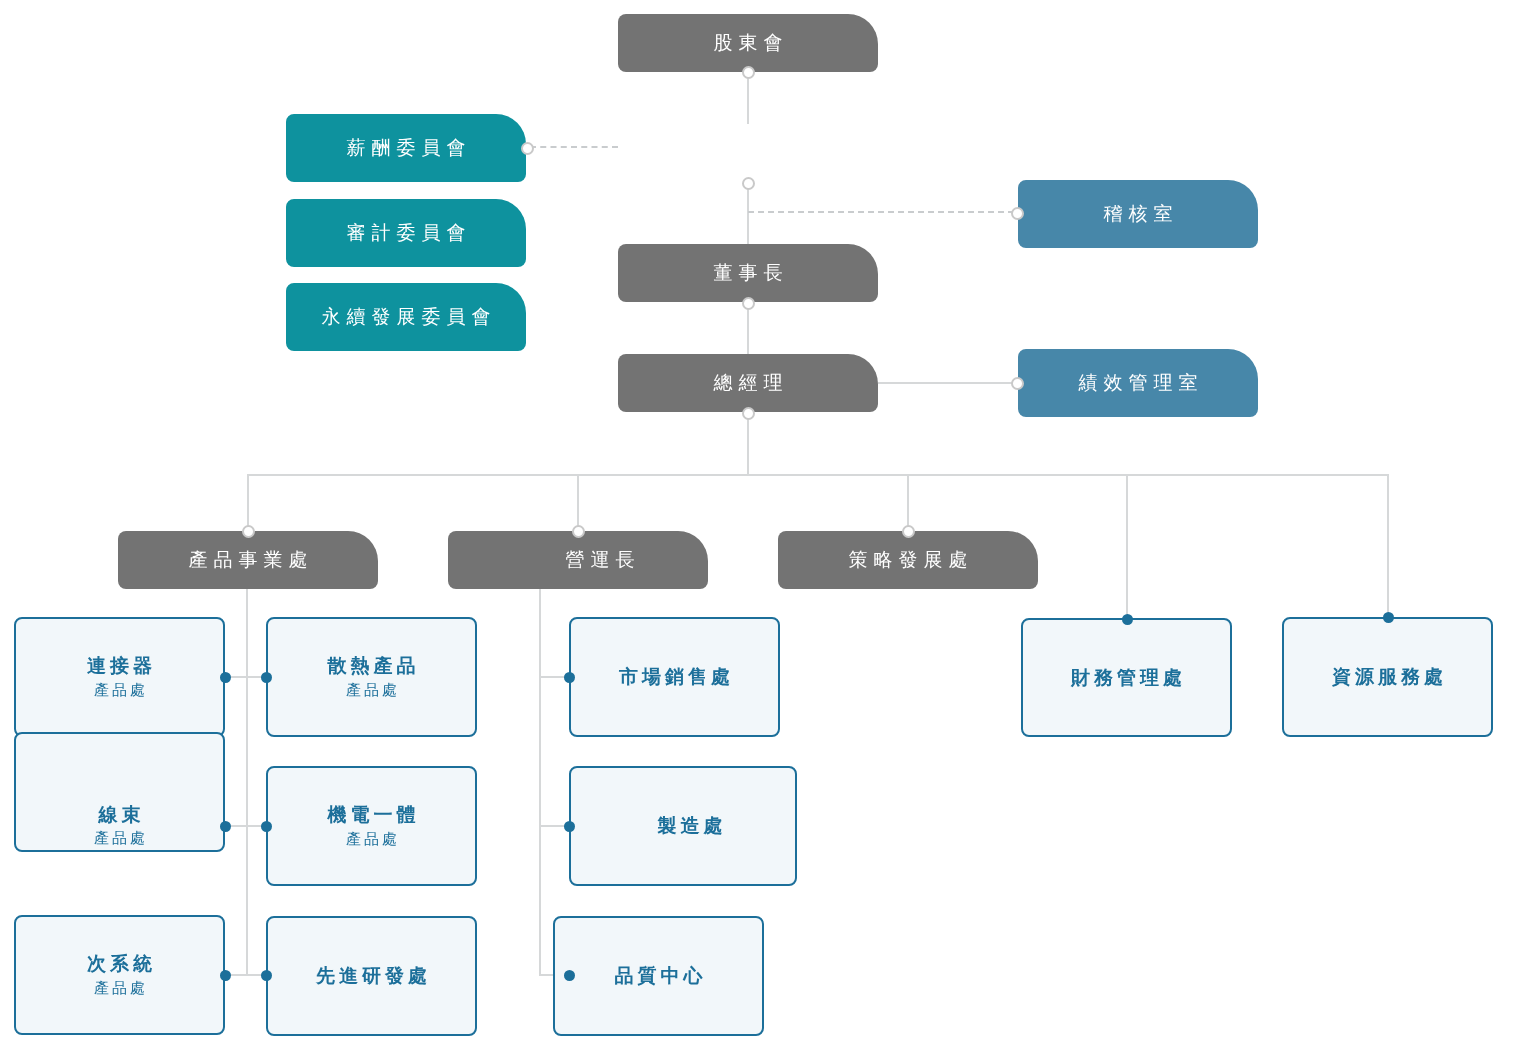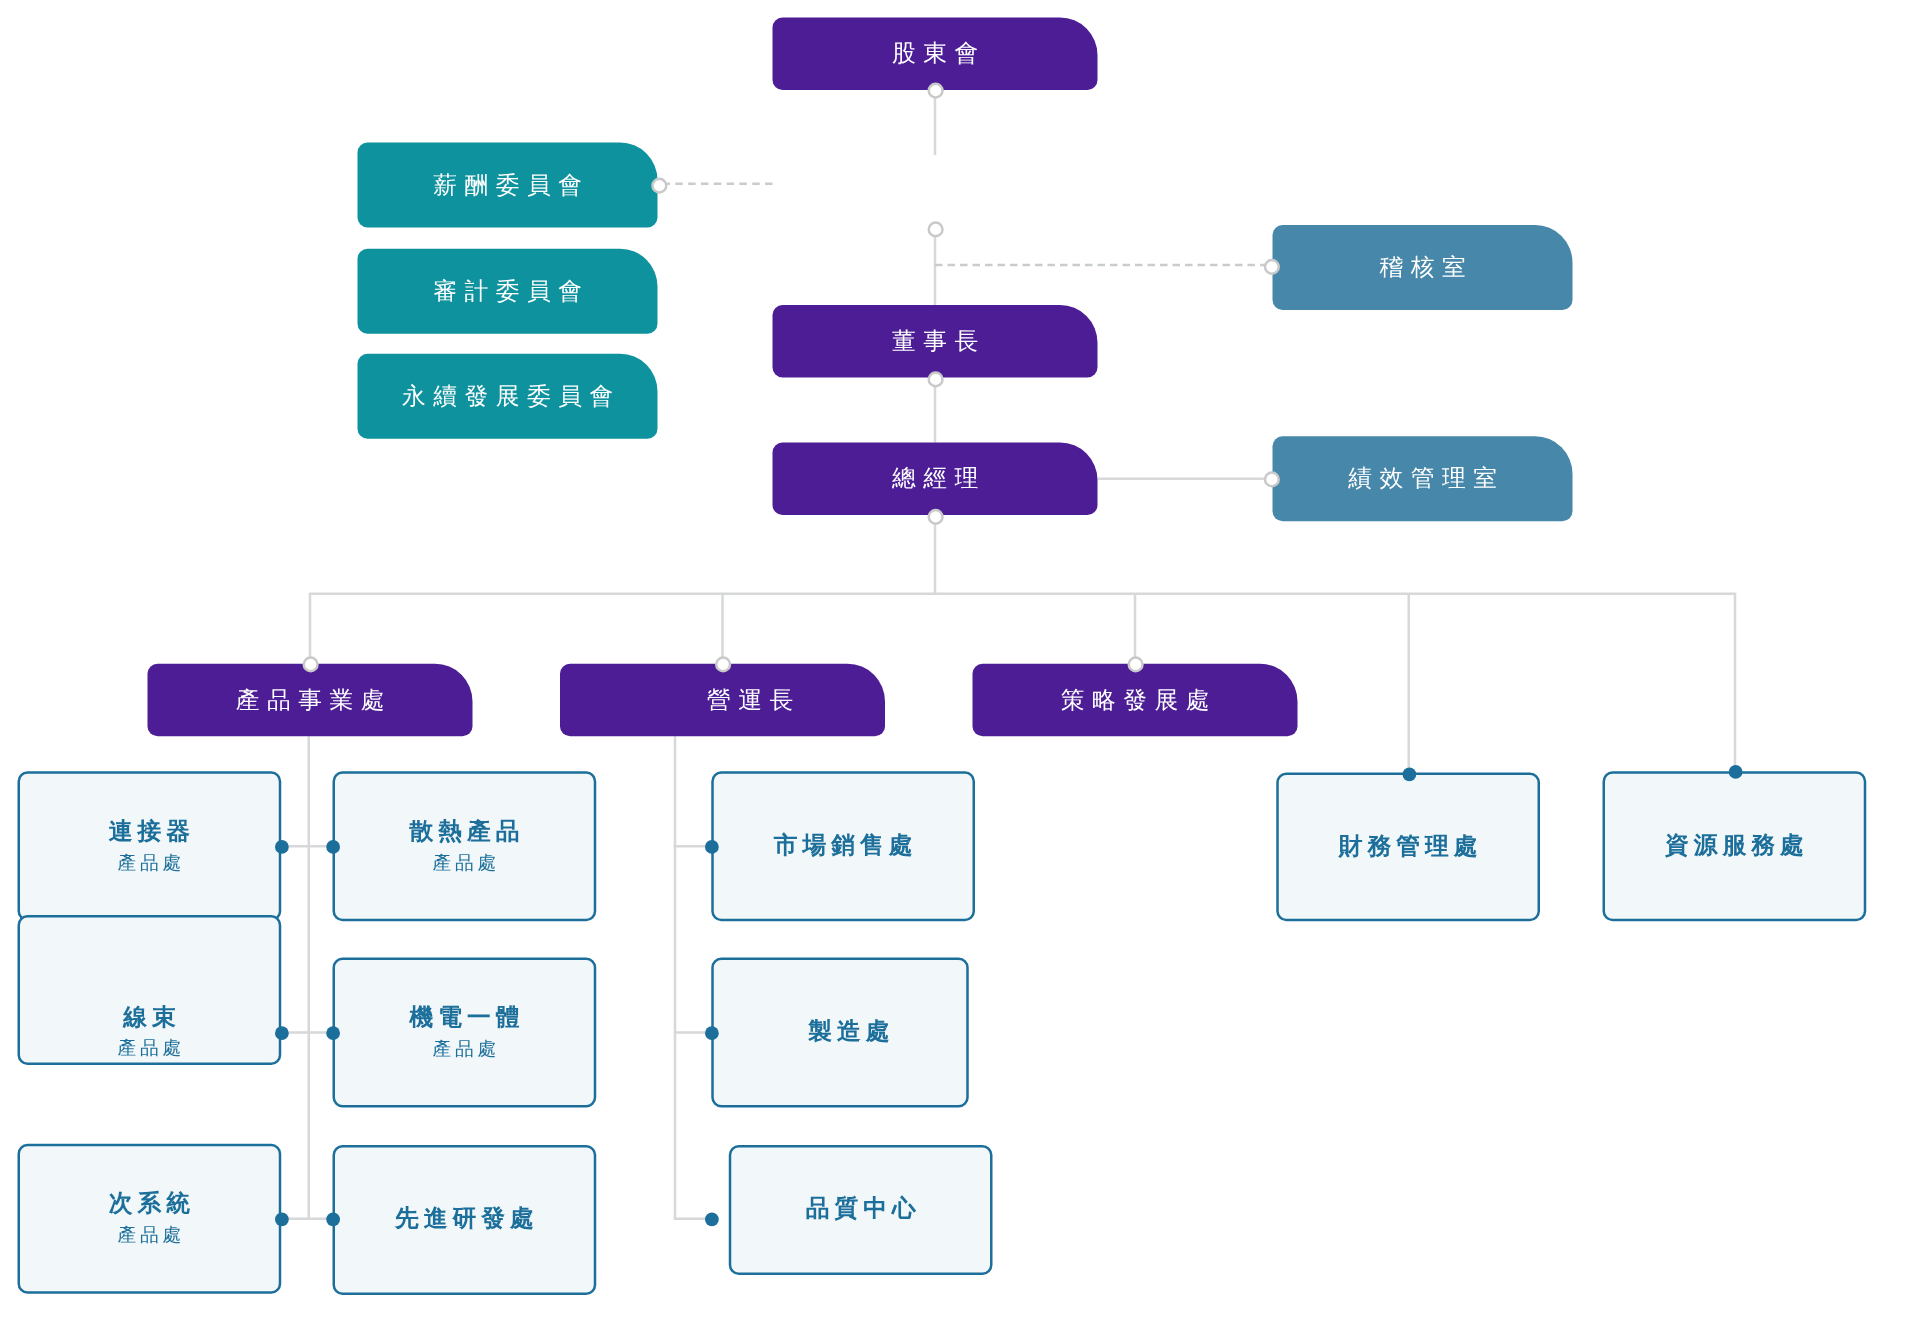--- a/index.html
+++ b/index.html
@@ -21,21 +21,21 @@
     display: flex;
     flex-direction: column;
     align-items: center;
     justify-content: center;
     text-align: center;
   }
   .node--blue, .node--teal, .node--steel {
     border-radius: 8px 30px 8px 8px;
     color: #ffffff;
   }
-  .node--blue  { background: #4c1d95; }
+  .node--blue  { background: #737373; }
   .node--teal  { background: #0e929e; }
   .node--steel { background: #4787a9; }
   .node--blue .node-label,
   .node--teal .node-label,
   .node--steel .node-label {
     font-size: 19px;
     font-weight: 500;
     letter-spacing: 6px;
     padding-left: 6px;
   }
@@ -160,31 +160,31 @@
       <div class="node-label">資源服務處</div>
     </div>
     <div class="node node--outline" style="left: 14px; top: 732px; width: 211px; height: 120px; justify-content: flex-end;">
       <div class="node-label">線束</div>
       <div class="node-sublabel">產品處</div>
     </div>
     <div class="node node--outline" style="left: 266px; top: 766px; width: 211px; height: 120px;">
       <div class="node-label">機電一體</div>
       <div class="node-sublabel">產品處</div>
     </div>
-    <div class="node node--outline" style="left: 569px; top: 766px; width: 206px; height: 120px; padding-left: 14px;">
+    <div class="node node--outline" style="left: 569px; top: 766px; width: 228px; height: 120px; padding-left: 14px;">
       <div class="node-label">製造處</div>
     </div>
     <div class="node node--outline" style="left: 14px; top: 915px; width: 211px; height: 120px;">
       <div class="node-label">次系統</div>
       <div class="node-sublabel">產品處</div>
     </div>
     <div class="node node--outline" style="left: 266px; top: 916px; width: 211px; height: 120px;">
       <div class="node-label">先進研發處</div>
     </div>
-    <div class="node node--outline" style="left: 583px; top: 916px; width: 211px; height: 104px;">
+    <div class="node node--outline" style="left: 553px; top: 916px; width: 211px; height: 120px;">
       <div class="node-label">品質中心</div>
     </div>
     <div class="dot-hollow" style="left: 742px; top: 66px;"></div>
     <div class="dot-hollow" style="left: 742px; top: 177px;"></div>
     <div class="dot-hollow" style="left: 742px; top: 297px;"></div>
     <div class="dot-hollow" style="left: 742px; top: 407px;"></div>
     <div class="dot-hollow" style="left: 521px; top: 142px;"></div>
     <div class="dot-hollow" style="left: 1011px; top: 207px;"></div>
     <div class="dot-hollow" style="left: 1011px; top: 377px;"></div>
     <div class="dot-hollow" style="left: 242px; top: 525px;"></div>

